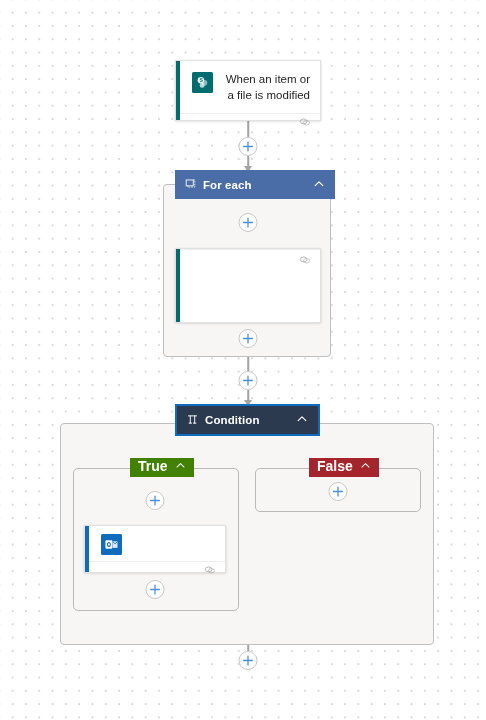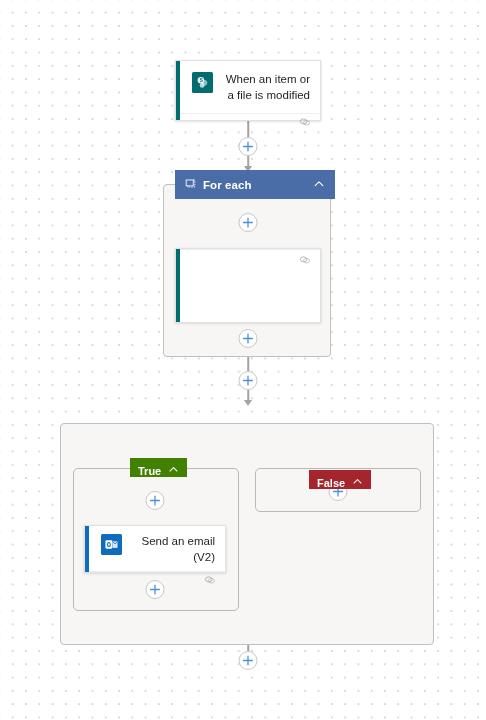--- a/index.html
+++ b/index.html
@@ -140,26 +140,26 @@
     background: transparent;
     border: 1px solid #b9b9b9;
     border-radius: 5px;
     z-index: 2;
   }
 
   
   .branch-pill {
     position: absolute;
     display: flex;
-    align-items: flex-end;
+    align-items: flex-start;
     gap: 7px;
     padding: 0 8px;
     height: 19px;
     color: #ffffff;
-    font-size: 11px;
+    font-size: 14px;
     font-weight: 700;
     cursor: pointer;
     z-index: 7;
   }
 
   svg.edge { position: absolute; overflow: visible; z-index: 0; }
 </style>
 </head>
 <body>
 
@@ -251,20 +251,35 @@
   <div class="conn-line" style="left:248px; top:390px; height:12px;"></div>
   <div class="conn-arrow" style="left:248px; top:400px;"></div>
 
   <div class="scope-body" style="left:60px; top:423px; width:374px; height:222px;"></div>
 
   <svg class="edge" style="left:0; top:0; width:486px; height:720px;">
     <path d="M248,436 L248,444 Q248,450 242,450 L162,450 Q156,450 156,456 L156,460" fill="none" stroke="#a3a3a3" stroke-width="1.5"></path>
     <path d="M248,436 L248,444 Q248,450 254,450 L334,450 Q340,450 340,456 L340,460" fill="none" stroke="#a3a3a3" stroke-width="1.5"></path>
   </svg>
 
+  <div class="scope-header selected" style="left:177px; top:406px; width:141px; height:28px; background:#2b3a4f;">
+    <span>
+      <svg width="11" height="11" viewBox="0 0 14 14">
+        <path d="M1.8 2.4 H12.2" stroke="#ffffff" stroke-width="1.2" stroke-linecap="round"></path>
+        <path d="M4.2 2.4 V11.6 M9.8 2.4 V11.6" stroke="#ffffff" stroke-width="1.2" stroke-linecap="round"></path>
+        <path d="M2.6 11.6 H5.8 M8.2 11.6 H11.4" stroke="#ffffff" stroke-width="1.2" stroke-linecap="round"></path>
+      </svg>
+    </span>
+    <span class="hdr-label">Condition</span>
+    <span>
+      <svg width="12" height="12" viewBox="0 0 14 14">
+        <path d="M2.5 9 L7 4.6 L11.5 9" fill="none" stroke="#ffffff" stroke-width="1.3" stroke-linecap="round" stroke-linejoin="round"></path>
+      </svg>
+    </span>
+  </div>
 
   <div class="branch-body" style="left:73px; top:468px; width:166px; height:143px;"></div>
 
   <div class="branch-pill" style="left:130px; top:458px; background:#428000;">
     <span>True</span>
     <span>
       <svg width="11" height="11" viewBox="0 0 14 14">
         <path d="M2.5 9 L7 4.6 L11.5 9" fill="none" stroke="#ffffff" stroke-width="1.3" stroke-linecap="round" stroke-linejoin="round"></path>
       </svg>
     </span>
@@ -284,42 +299,41 @@
     <div class="card-main" style="padding:7px 10px 6px 16px;">
       <div class="card-icon" style="background:#0f6cbd;">
         <svg width="15" height="15" viewBox="0 0 16 16">
           <rect x="1.5" y="3.5" width="7.5" height="9" rx="1.2" fill="#ffffff"></rect>
           <ellipse cx="5.25" cy="8" rx="2.1" ry="2.7" fill="#0f6cbd"></ellipse>
           <ellipse cx="5.25" cy="8" rx="0.95" ry="1.45" fill="#ffffff"></ellipse>
           <path d="M9.3 4.6 H14.4 V11.6 H9.3 Z" fill="#ffffff" opacity="0.85"></path>
           <path d="M9.3 4.9 L11.85 7.3 L14.4 4.9" fill="none" stroke="#0f6cbd" stroke-width="0.9"></path>
         </svg>
       </div>
-      <div class="card-title">Send an email (V2)</div>
     </div>
     <div class="card-footer" style="height:20px;">
       <span class="comment-icon">
         <svg width="12" height="12" viewBox="0 0 16 16">
           <ellipse cx="6.2" cy="7.2" rx="4.4" ry="3.3" fill="none" stroke="#8a8886" stroke-width="1.1"></ellipse>
           <ellipse cx="10.0" cy="9.0" rx="4.0" ry="3.0" fill="none" stroke="#a19f9d" stroke-width="1.1"></ellipse>
         </svg>
       </span>
     </div>
   </div>
 
   <div class="conn-line" style="left:155px; top:573px; height:7px;"></div>
   <div class="plus-btn" style="left:155px; top:580px;">
     <svg width="11" height="11" viewBox="0 0 12 12">
       <path d="M6 1.2 V10.8 M1.2 6 H10.8" stroke="#4a90d9" stroke-width="1.4" stroke-linecap="round"></path>
     </svg>
   </div>
 
   <div class="branch-body" style="left:255px; top:468px; width:166px; height:44px;"></div>
 
-  <div class="branch-pill" style="left:309px; top:458px; background:#a4262c;margin-top:12px;">
+  <div class="branch-pill" style="left:309px; top:458px; background:#a4262c;">
     <span>False</span>
     <span>
       <svg width="11" height="11" viewBox="0 0 14 14">
         <path d="M2.5 9 L7 4.6 L11.5 9" fill="none" stroke="#ffffff" stroke-width="1.3" stroke-linecap="round" stroke-linejoin="round"></path>
       </svg>
     </span>
   </div>
 
   <div class="plus-btn" style="left:338px; top:482px;">
     <svg width="11" height="11" viewBox="0 0 12 12">

